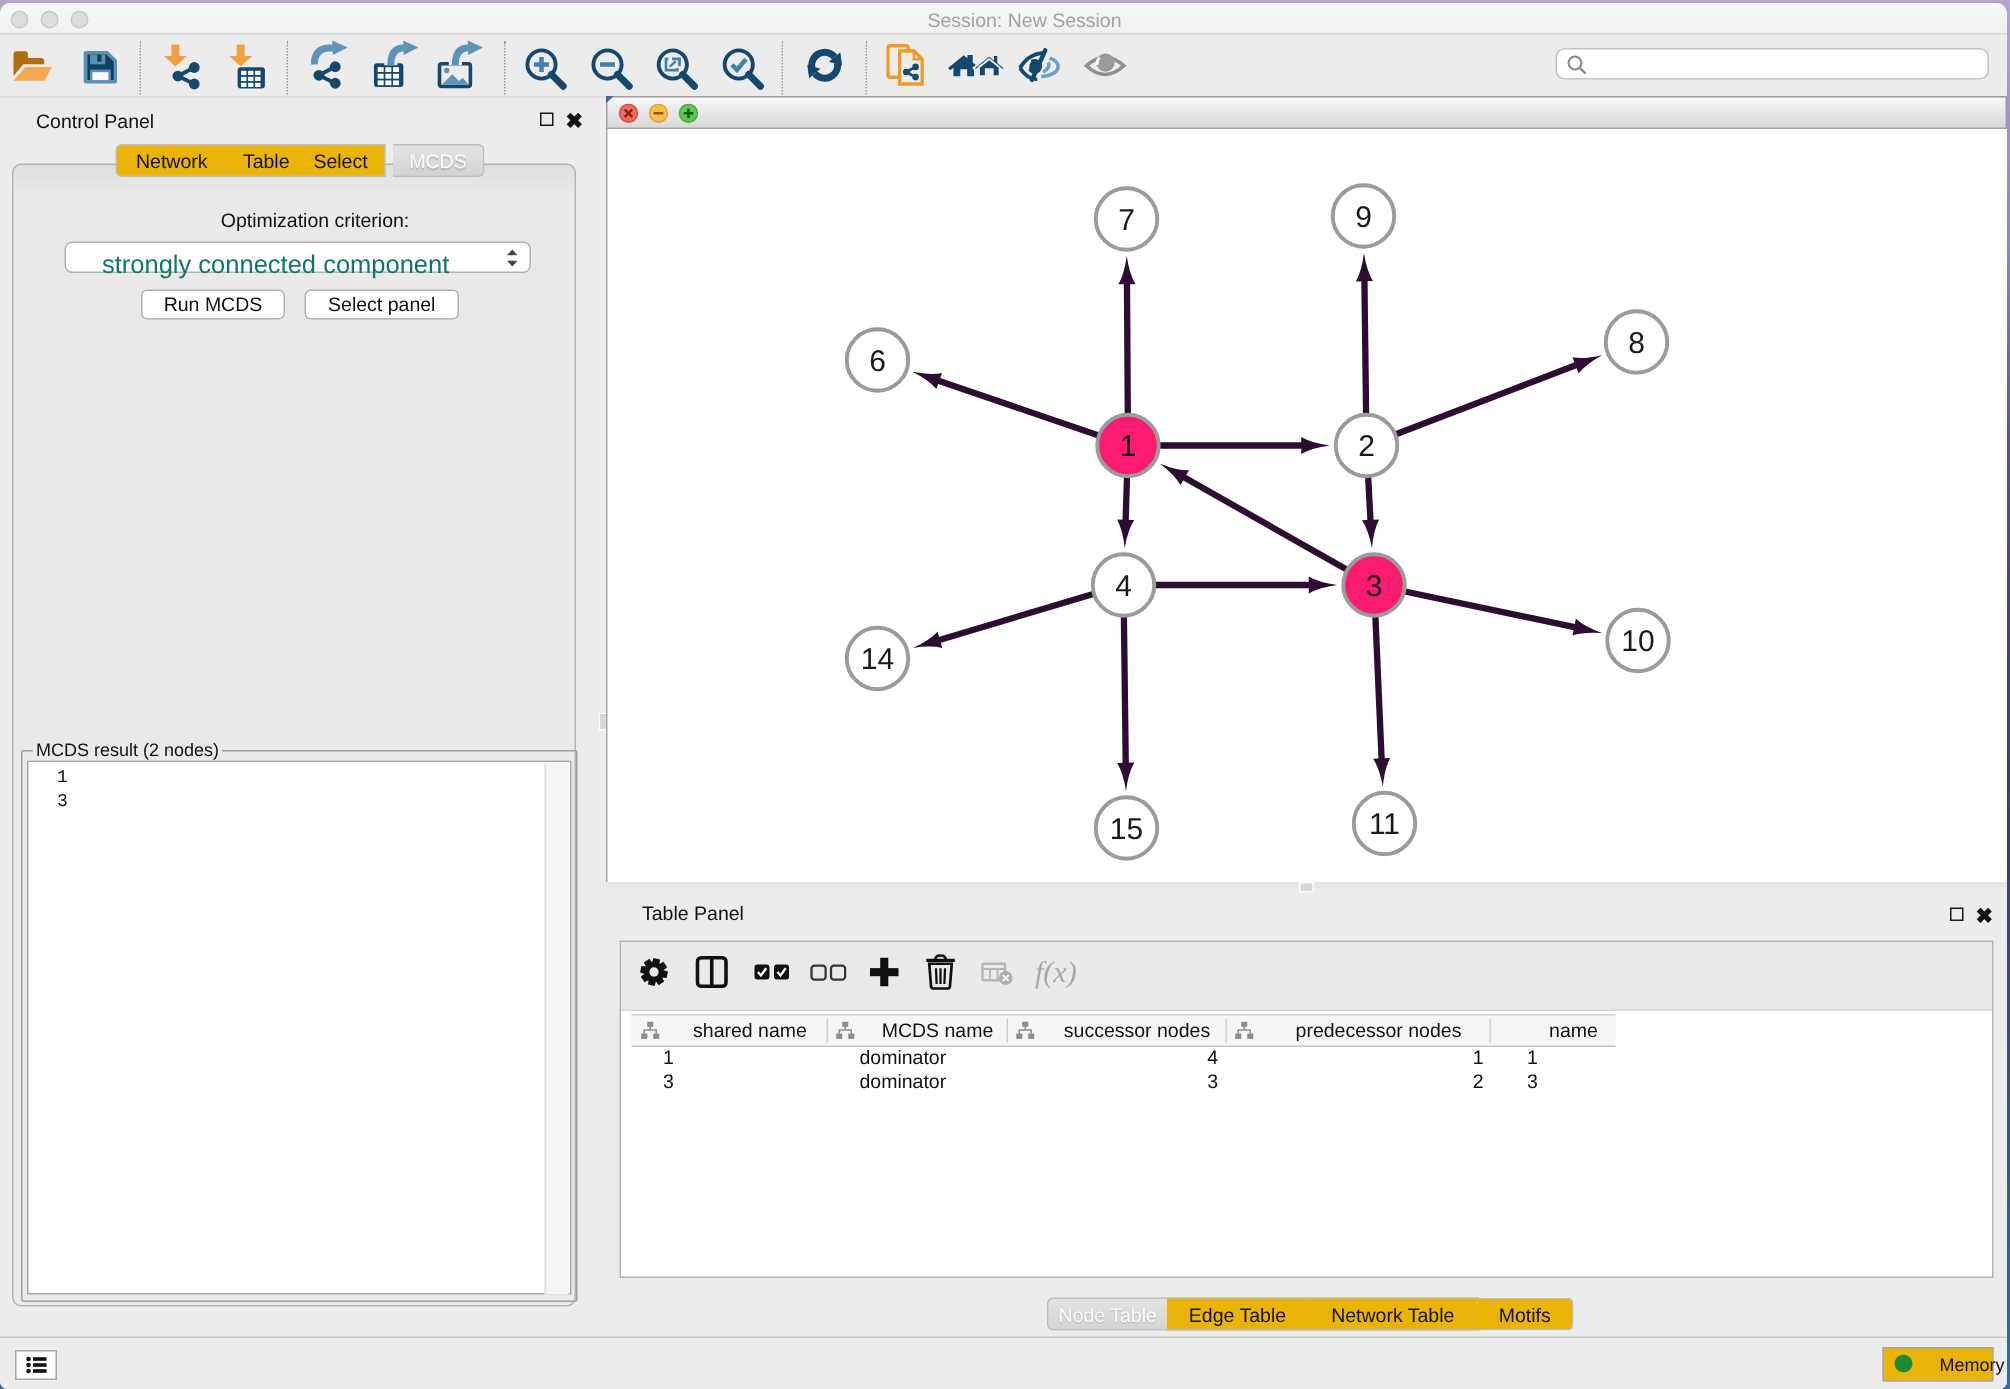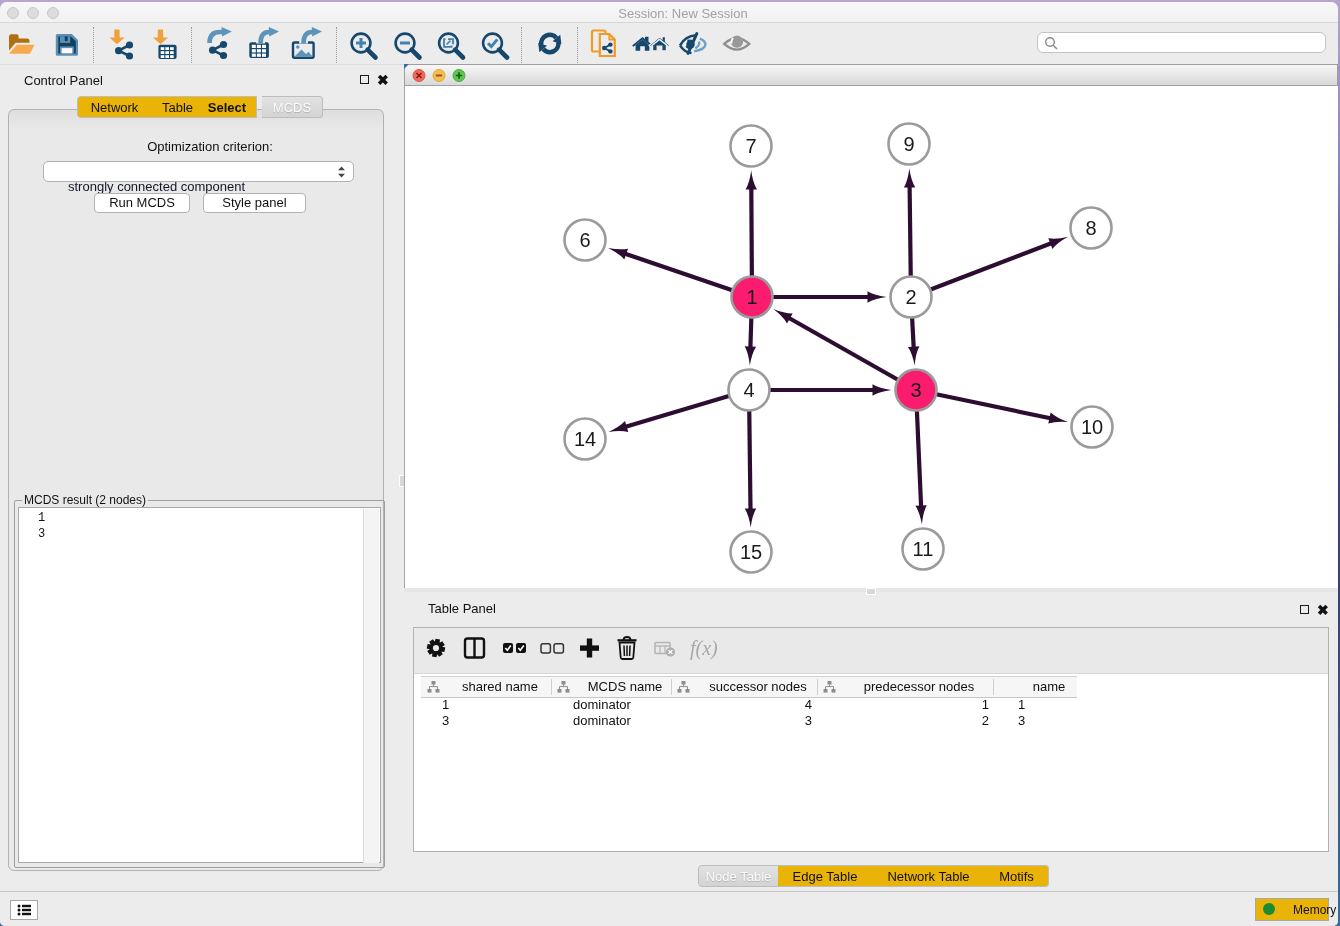--- a/index.html
+++ b/index.html
@@ -153,36 +153,36 @@
   <div id="cpanel" class="abs" style="left:0;top:62px;width:392px;height:827px;">
     <div class="txt" style="left:10px;top:9px;font-size:13px;color:#111;">Control Panel</div>
     <div class="float" style="left:360px;top:11px;"></div>
     <div class="closex" style="left:377px;top:10px;">✖</div>
 
     <div class="abs" style="left:8px;top:45px;width:376px;height:762px;border:1px solid #b2b2b2;border-radius:6px;
          background:linear-gradient(180deg,#dedede 0px,#e9e9e9 20px);box-sizing:border-box;"></div>
 
     <div class="tab" style="left:77px;top:32px;width:75px;border-radius:4px 0 0 4px;">Network</div>
     <div class="tab" style="left:151px;top:32px;width:54px;border-left:none;">Table</div>
-    <div class="tab" style="left:198px;top:32px;width:59px;border-left:none;font-weight:bold;">Select</div>
+    <div class="tab" style="left:198px;top:32px;width:59px;border-left:none;">Select</div>
     <div class="tab tabsel" style="left:262px;top:32px;width:61px;border-left:none;border-radius:0 4px 4px 0;">MCDS</div>
 
     <div class="txt" style="left:8px;top:75px;width:376px;text-align:center;font-size:13px;color:#111;">Optimization criterion:</div>
 
     <div class="abs" style="left:43px;top:97px;width:311px;height:21px;background:#fff;border:1px solid #b2b2b2;
          border-radius:5px;box-sizing:border-box;">
-      <div class="txt" style="left:10px;top:17px;font-size:13px;color:#0f172a;">strongly connected component</div>
+      <div class="txt" style="left:10px;top:5px;font-size:17px;color:#0f766e;">strongly connected component</div>
       <svg class="abs" style="right:6px;top:3px;" width="11" height="14" viewBox="0 0 11 14">
         <path d="M2 5.2 L5.5 1.4 L9 5.2 Z" fill="#444"></path>
         <path d="M2 8.8 L5.5 12.6 L9 8.8 Z" fill="#444"></path>
       </svg>
     </div>
 
     <div class="btn" style="left:94px;top:129px;width:96px;height:20px;line-height:18px;">Run MCDS</div>
-    <div class="btn" style="left:203px;top:129px;width:103px;height:20px;line-height:18px;">Style panel</div>
+    <div class="btn" style="left:203px;top:129px;width:103px;height:20px;line-height:18px;">Select panel</div>
 
     <div class="abs" style="left:14px;top:436px;width:369px;height:366px;border:1px solid #9f9f9f;border-radius:2px;"></div>
     <div class="txt" style="left:22px;top:429px;font-size:12px;color:#111;background:#e9e9e9;padding:0 2px;">MCDS result (2 nodes)</div>
     <div class="abs" style="left:18px;top:443px;width:363px;height:356px;background:#fff;border:1px solid #a8a8a8;box-sizing:border-box;">
       <div class="abs" style="right:1px;top:1px;width:15px;height:354px;background:#f4f4f4;border-left:1px solid #dcdcdc;"></div>
       <div class="txt" style="left:5px;top:2px;font-family:'Liberation Mono',monospace;font-size:12px;line-height:16px;color:#111;">1<br>3</div>
     </div>
   </div>
 
   <div class="abs" style="left:399px;top:473px;width:6px;height:10px;background:#d8d8d8;border:1px solid #fdfdfd;"></div>

